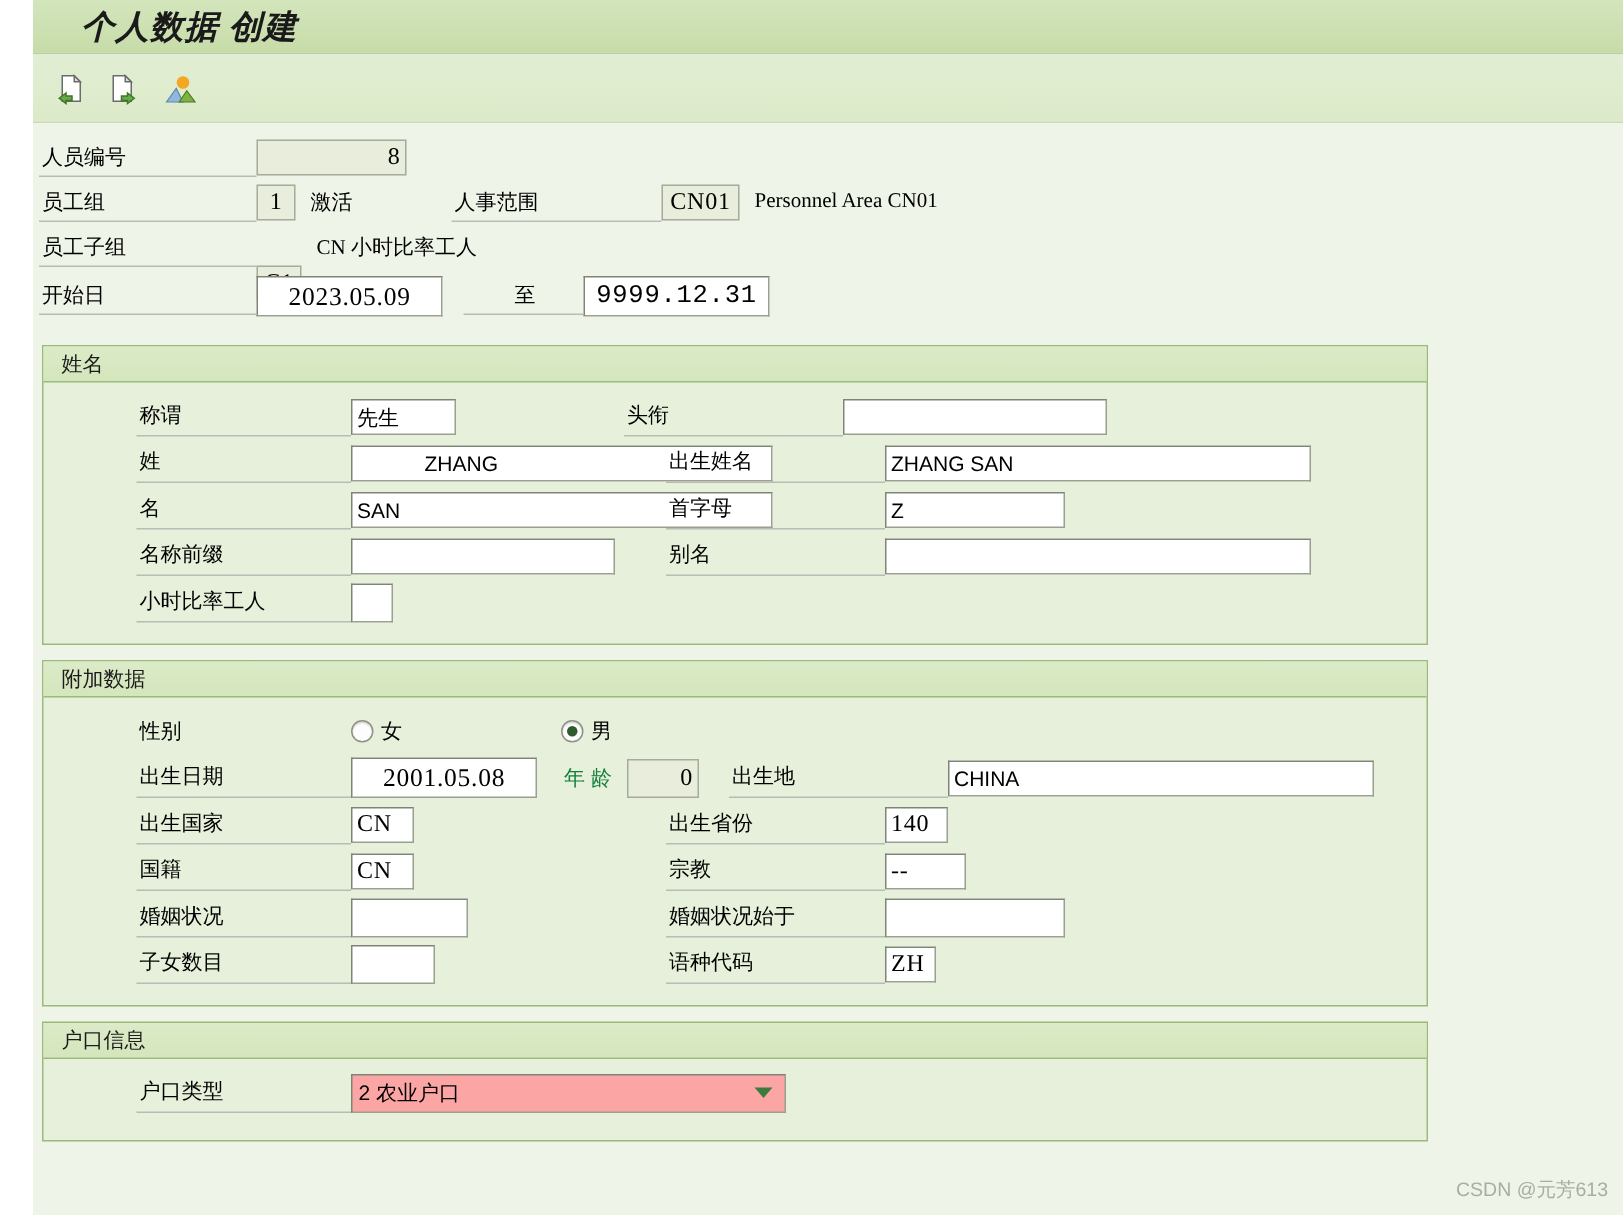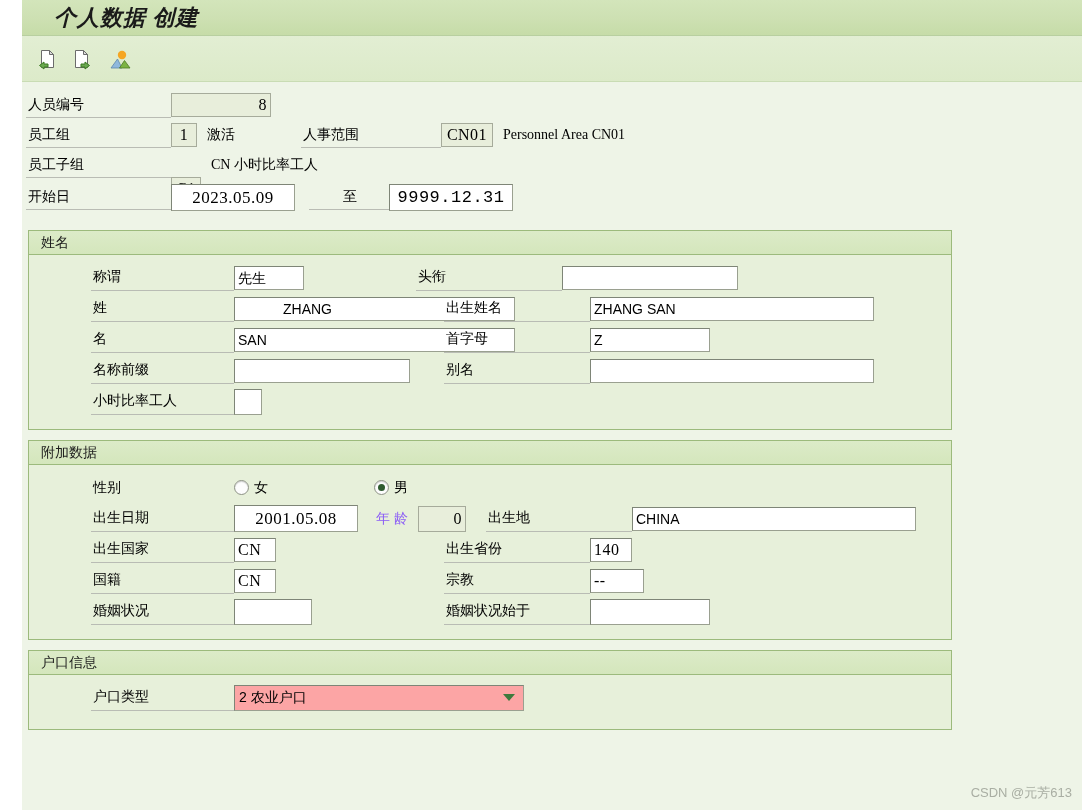--- a/index.html
+++ b/index.html
@@ -361,21 +361,21 @@
         </div>
         <div class="radio-wrap">
           <span class="radio on"></span>
           <span>男</span>
         </div>
       </div>
 
       <div class="prow">
         <div class="plabel lbl-l">出生日期</div>
         <div class="fld serif center" style="width:124px;height:27px;line-height:25px;font-size:17px;">2001.05.08</div>
-        <div class="plabel nol" style="width:54px;justify-content:center;margin-left:6px;color:#8b5cf6;">年 龄</div>
+        <div class="plabel nol" style="width:54px;justify-content:center;margin-left:6px;color:#15803d;">年 龄</div>
         <div class="fld ro serif right" style="width:48px;height:26px;line-height:24px;">0</div>
         <div class="col-right" style="margin-left:20px;">
           <div class="plabel lbl-r">出生地</div>
           <div class="fld" style="width:284px;">CHINA</div>
         </div>
       </div>
 
       <div class="prow">
         <div class="plabel lbl-l">出生国家</div>
         <div class="fld serif" style="width:42px;">CN</div>
@@ -396,20 +396,28 @@
 
       <div class="prow">
         <div class="plabel lbl-l">婚姻状况</div>
         <div class="fld" style="width:78px;height:26px;"></div>
         <div class="col-right" style="margin-left:132px;">
           <div class="plabel lbl-r">婚姻状况始于</div>
           <div class="fld" style="width:120px;height:26px;"></div>
         </div>
       </div>
 
+      <div class="prow">
+        <div class="plabel lbl-l">子女数目</div>
+        <div class="fld" style="width:56px;height:26px;"></div>
+        <div class="col-right" style="margin-left:154px;">
+          <div class="plabel lbl-r">语种代码</div>
+          <div class="fld serif" style="width:34px;">ZH</div>
+        </div>
+      </div>
 
     </div>
   </div>
 
   <div class="panel">
     <div class="panel-head">户口信息</div>
     <div class="panel-body" style="padding-bottom:16px;">
       <div class="prow">
         <div class="plabel lbl-l">户口类型</div>
         <div class="combo" style="width:290px;">

